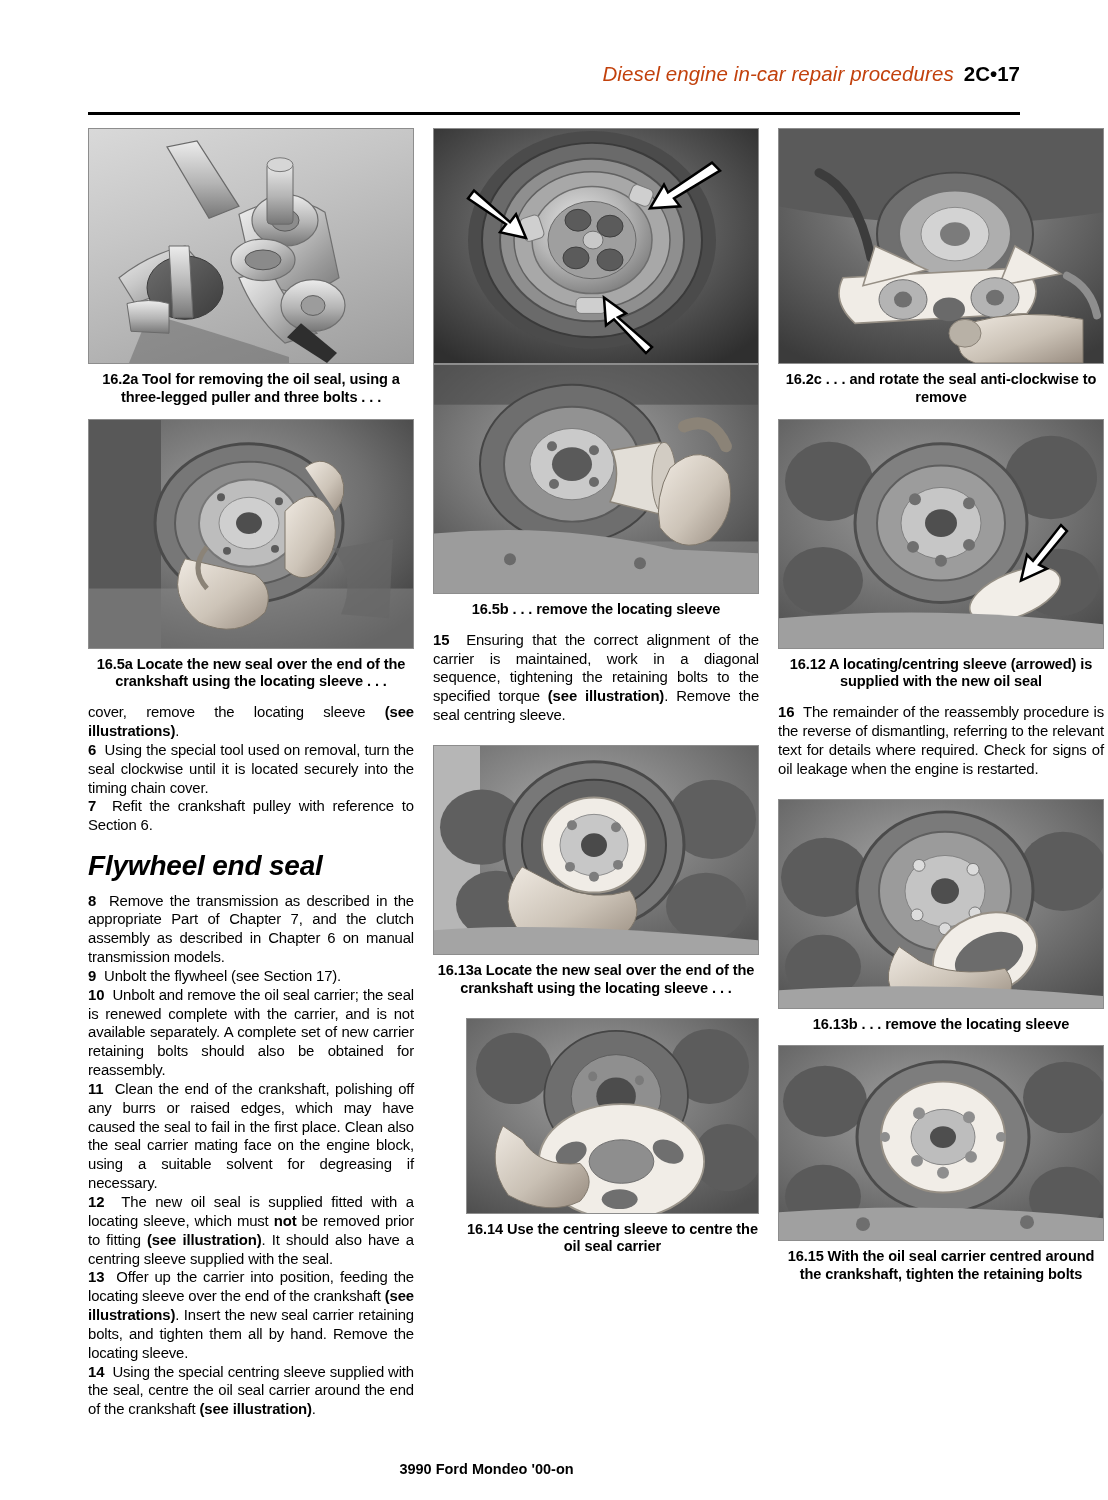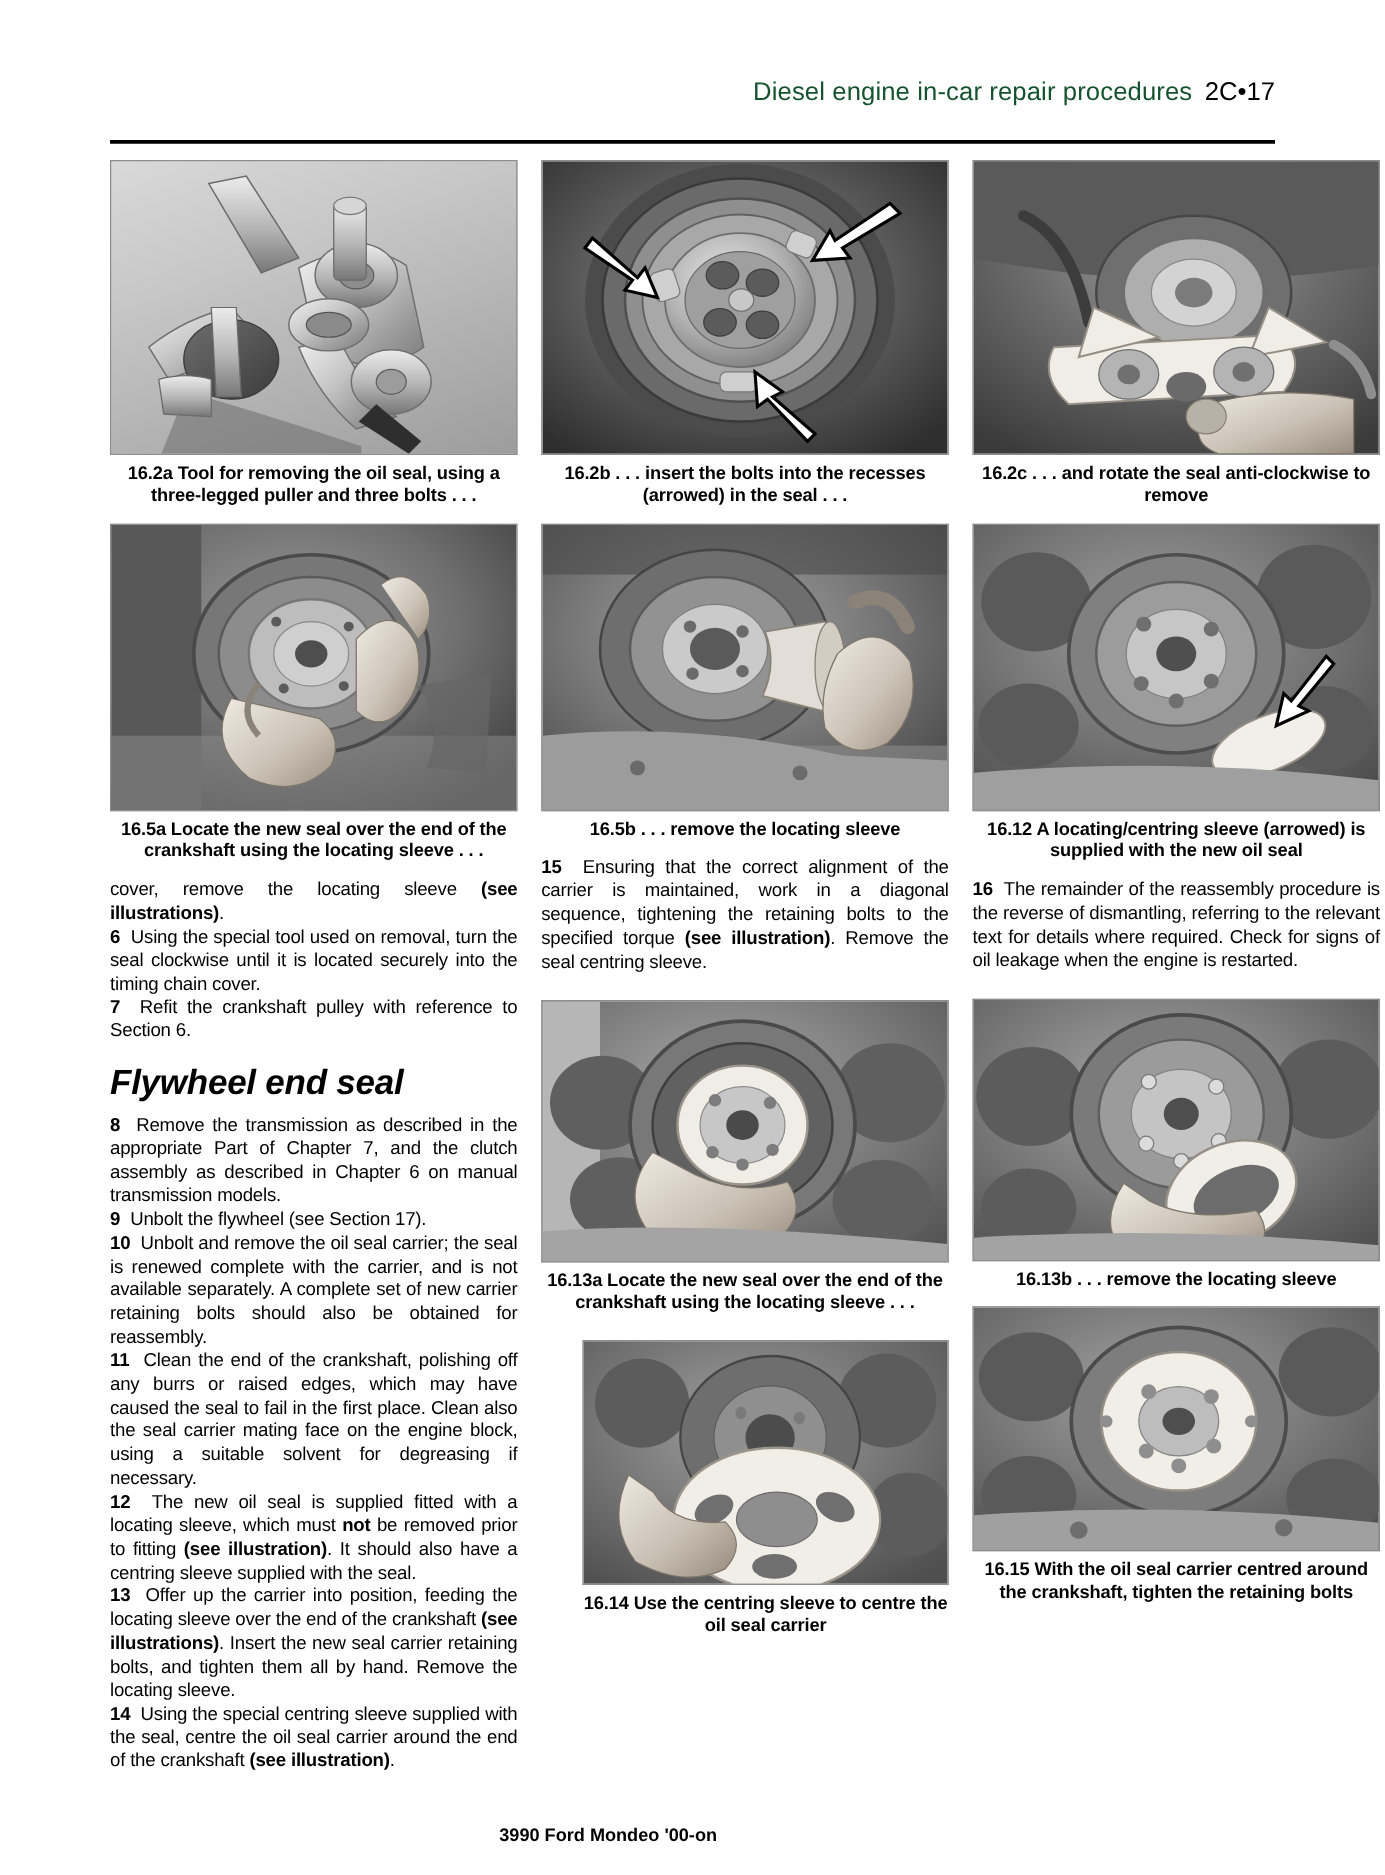--- a/index.html
+++ b/index.html
@@ -25,26 +25,27 @@
   .header {
     position: absolute;
     left: 88px;
     top: 62px;
     width: 932px;
     text-align: right;
   }
   .header-title {
     font-size: 20.5px;
     letter-spacing: 0.1px;
-    color: #14532d;
+    color: #c2410c;
     display: inline;
+    font-style: italic;
   }
   .header-page {
     font-size: 20.5px;
-    font-weight: normal;
+    font-weight: bold;
     margin-left: 10px;
     display: inline;
   }
   .header-rule {
     position: absolute;
     left: 88px;
     top: 112px;
     width: 932px;
     height: 3px;
     background: #000;
@@ -254,21 +255,20 @@
             <path d="M34 70 L72 96 L66 104 L92 110 L82 86 L76 94 L40 62 Z"></path>
           </g>
           <g stroke="#000" stroke-width="2.5" fill="#ffffff">
             <path d="M286 42 L240 70 L246 78 L216 80 L230 56 L234 64 L278 34 Z"></path>
           </g>
           <g stroke="#000" stroke-width="2.5" fill="#ffffff">
             <path d="M212 226 L180 192 L172 198 L170 170 L192 186 L184 190 L218 220 Z"></path>
           </g>
         </svg>
       </div>
-      <div class="fig-cap">16.2b  . . . insert the bolts into the recesses (arrowed) in the seal . . .</div>
     </div>
 
     <div class="fig">
       <div class="fig-img" style="height:230px;">
         <svg width="100%" height="100%" viewBox="0 0 324 230" preserveAspectRatio="none" style="position:absolute;left:0;top:0;">
           <defs>
             <radialGradient id="gd5" cx="45%" cy="38%" r="72%">
               <stop offset="0%" stop-color="#a5a5a5"></stop>
                 <stop offset="55%" stop-color="#757575"></stop>
               <stop offset="100%" stop-color="#4a4a4a"></stop>

